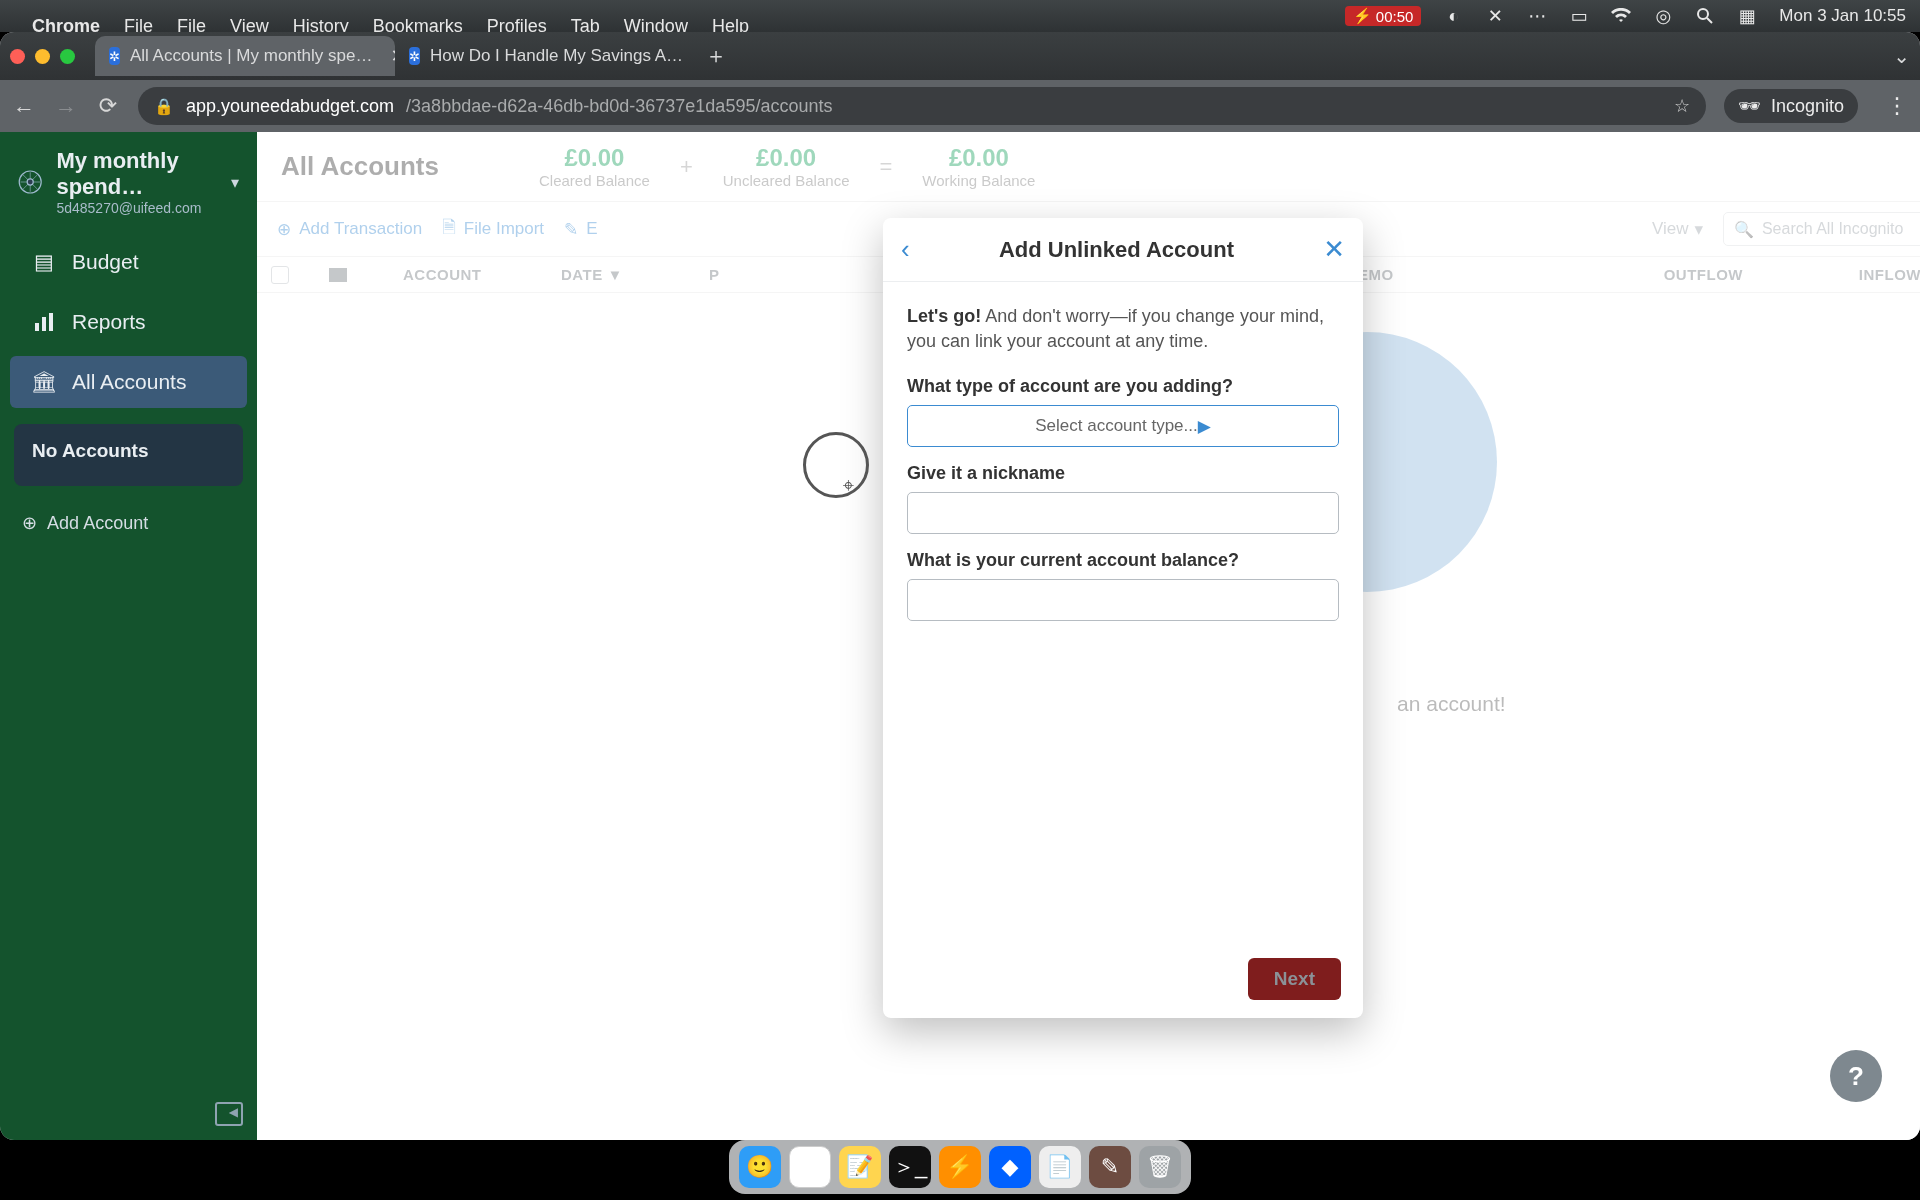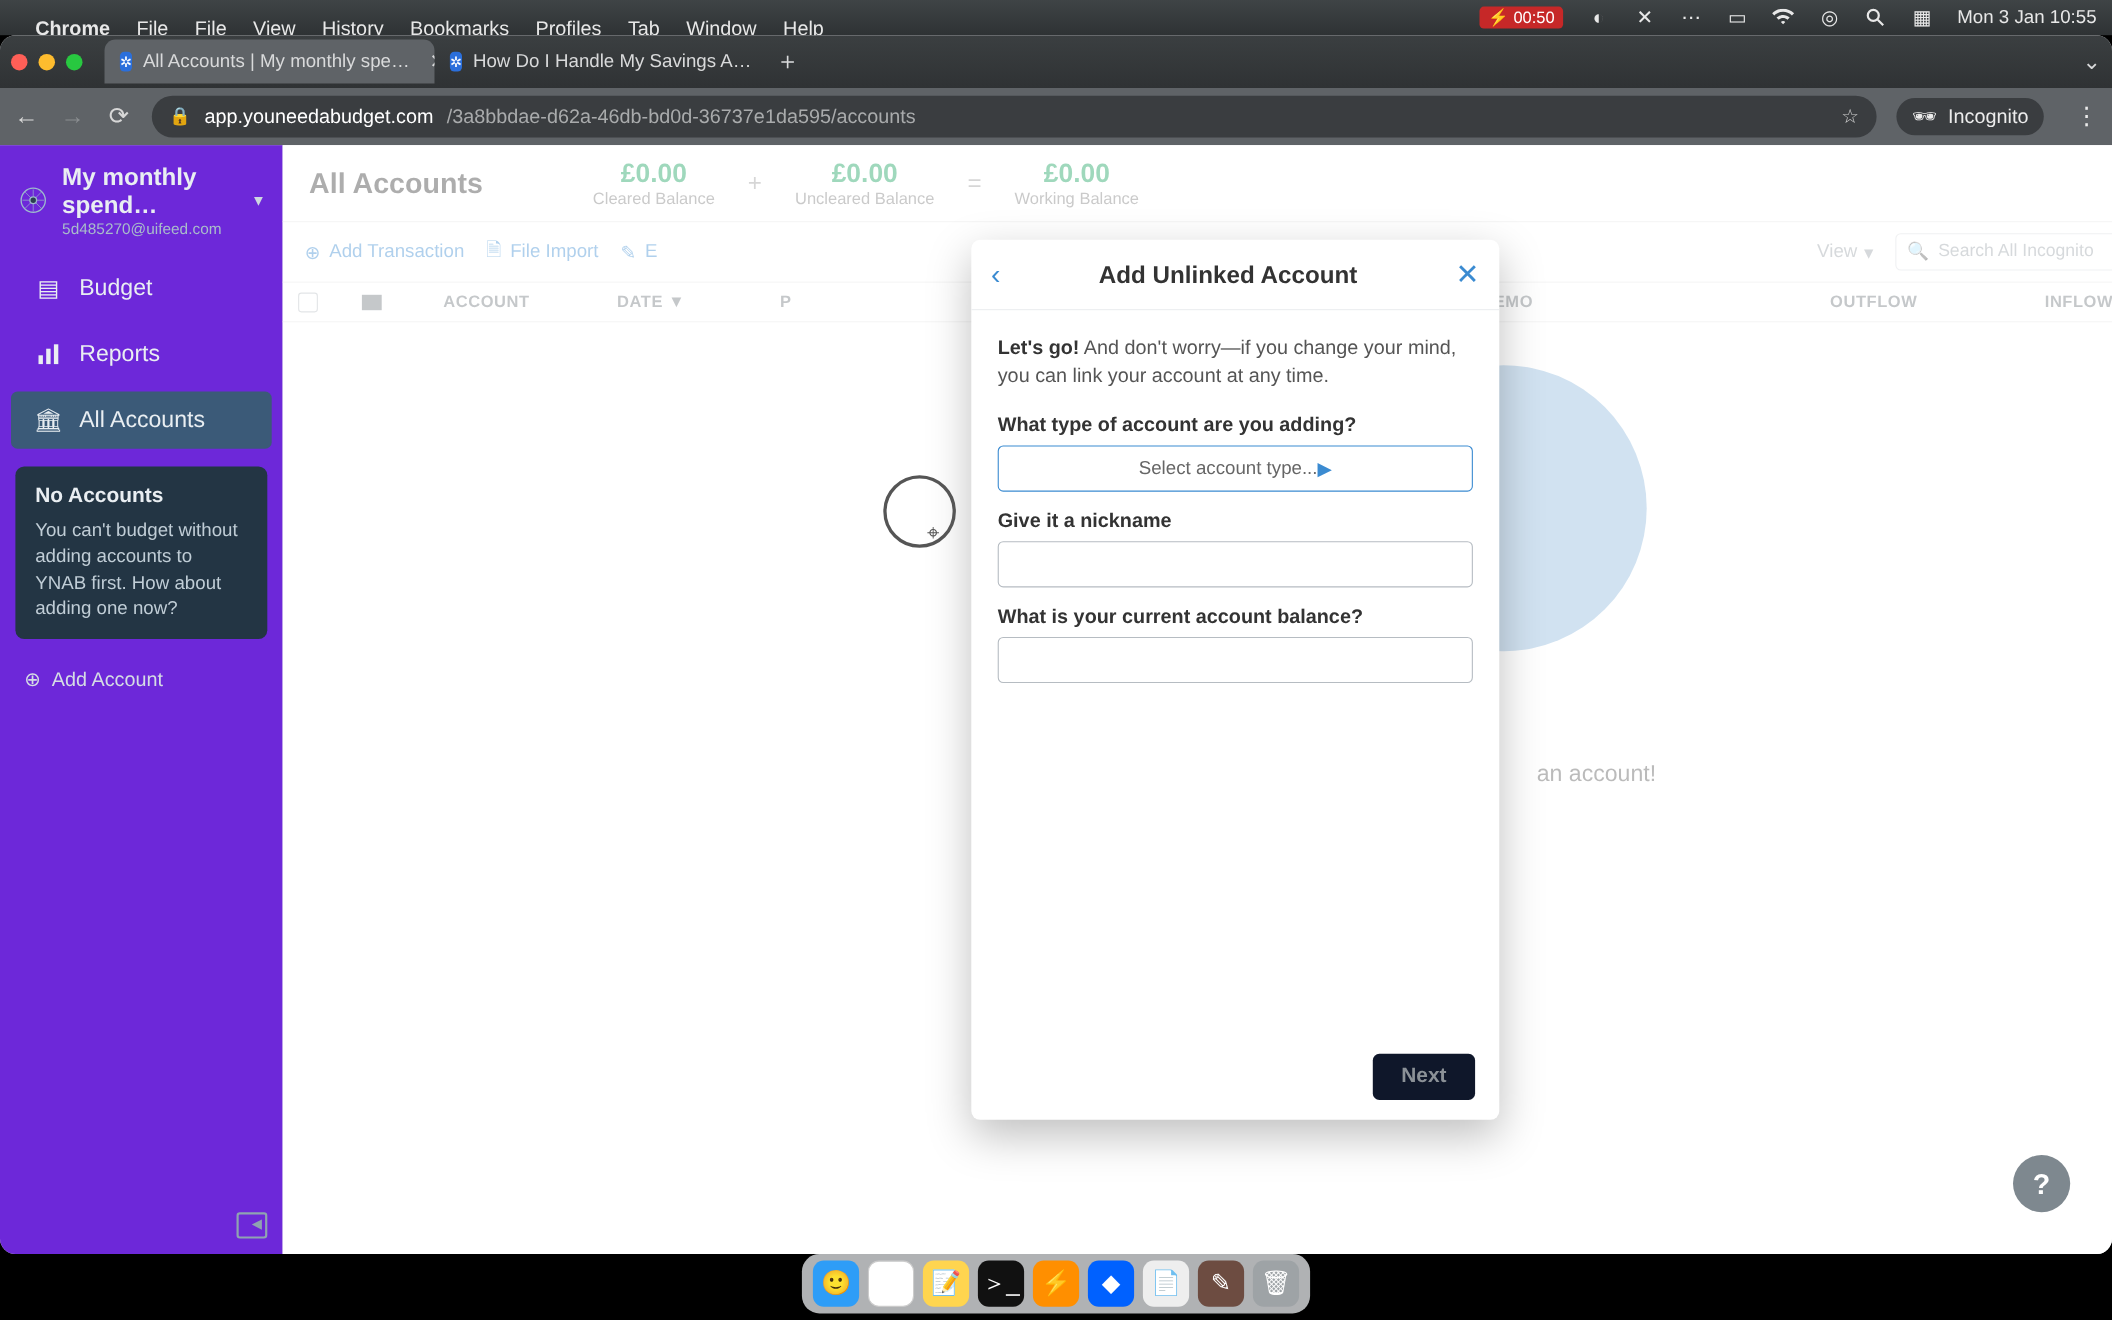--- a/index.html
+++ b/index.html
@@ -47,21 +47,21 @@
 .omnibox .lock { color:#b8b8b8; font-size:16px; }
 .omnibox .host { color:#fff; }
 .omnibox .path { color:#a9abac; }
 .omnibox .star { margin-left:auto; color:#cfcfcf; }
 .incog { display:flex; align-items:center; gap:10px; color:#ececec;
   font-size:18px; background:#3a3d40; padding:6px 14px; border-radius:20px; }
 .kebab { color:#ececec; font-size:22px; margin-left:10px; }
 
 
 .app { position:absolute; top:100px; left:0; right:0; bottom:0; display:flex; }
-.sidebar { width:346px; background:#6d28d9; color:#e9eef2; display:flex;
+.sidebar { width:346px; background:#14532d; color:#e9eef2; display:flex;
   flex-direction:column; }
 .budget-hdr { display:flex; align-items:center; gap:14px; padding:16px 18px; }
 .budget-hdr .logo { width:34px; height:34px; }
 .budget-hdr h2 { font-size:22px; font-weight:700; }
 .budget-hdr .sub { font-size:14px; color:#a9bcca; }
 .budget-hdr .drop { margin-left:6px; font-size:16px; color:#cdd7df; }
 .navitm { display:flex; align-items:center; gap:16px; padding:14px 22px;
   font-size:21px; border-radius:6px; margin:4px 10px; }
 .navitm.active { background:#3b5a78; }
 .navitm .icn { width:24px; height:24px; display:flex; align-items:center;
@@ -118,21 +118,21 @@
 .mbody .lead { font-size:18px; color:#555; margin-bottom:22px; line-height:1.4; }
 .mbody .lead b { color:#333;text-align:right; }
 .flabel { font-size:18px; font-weight:700; color:#333; margin:16px 0 8px; }
 .dd { border:1.5px solid #3b8bd1; border-radius:5px; height:42px;
   display:flex; align-items:center; padding:0 12px; justify-content:center;
   color:#666; font-size:17px; cursor:pointer; }
 .dd .tri { color:#3b8bd1; }
 .tin { border:1.5px solid #b6bcc2; border-radius:5px; height:42px;
   width:100%; padding:0 12px; font-size:17px; }
 .mfoot { padding:18px 22px; display:flex; justify-content:flex-end; }
-.nextbtn { background:#0f172a; color:#8b9197; font-size:19px; font-weight:600;
+.nextbtn { background:#7f1d1d; color:#8b9197; font-size:19px; font-weight:600;
   padding:10px 26px; border-radius:6px; }
 
 
 .clickring { position:absolute; width:66px; height:66px; border:3px solid #555;
   border-radius:50%; background:rgba(255,255,255,.15); pointer-events:none; }
 .clickring:after { content:"⌖"; position:absolute; bottom:-2px; right:12px;
   font-size:20px; color:#555; }
 
 
 .helpfab { position:absolute; right:38px; bottom:38px; width:52px; height:52px;
@@ -258,21 +258,20 @@
           </span>
         <span>Reports</span>
       </div>
       <div class="navitm active">
         <span class="icn">🏛</span>
         <span>All Accounts</span>
       </div>
 
       <div class="card">
         <h3>No Accounts</h3>
-        <p>You can't budget without adding accounts to YNAB first. How about adding one now?</p>
       </div>
 
       <div class="addacct">
         <span>⊕</span>
         <span>Add Account</span>
       </div>
 
       <div class="collapse">
           <div class="box"></div>
         </div>

